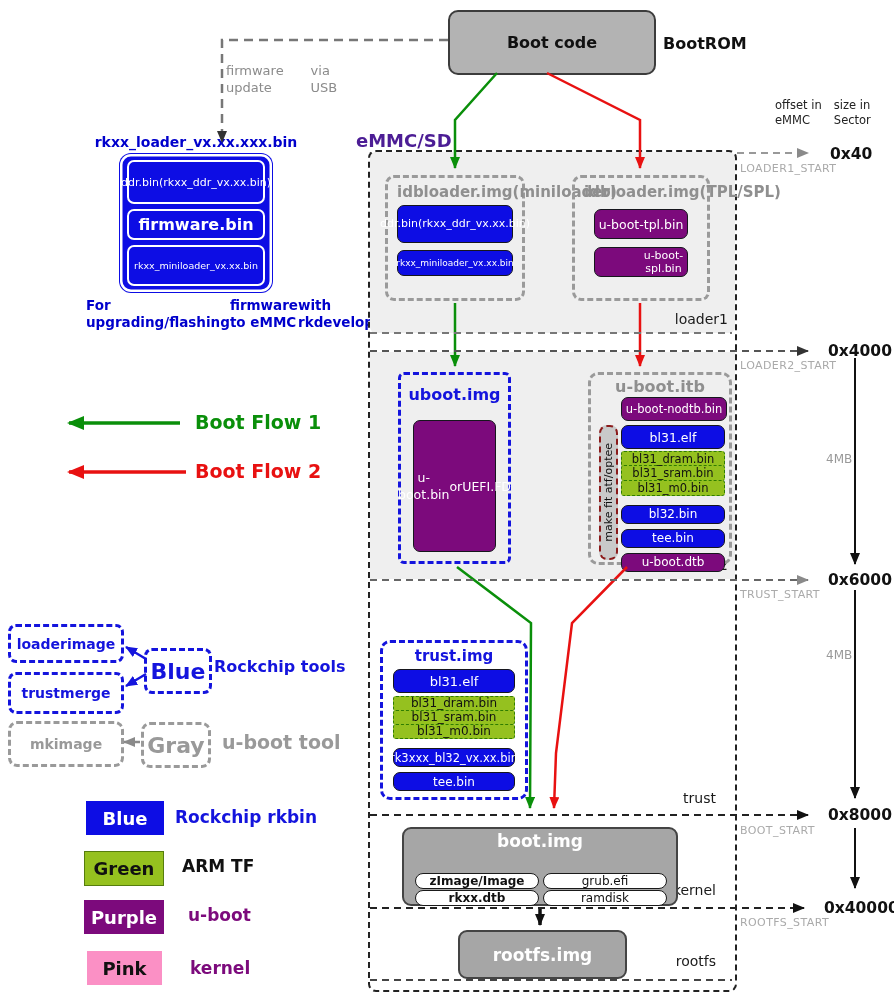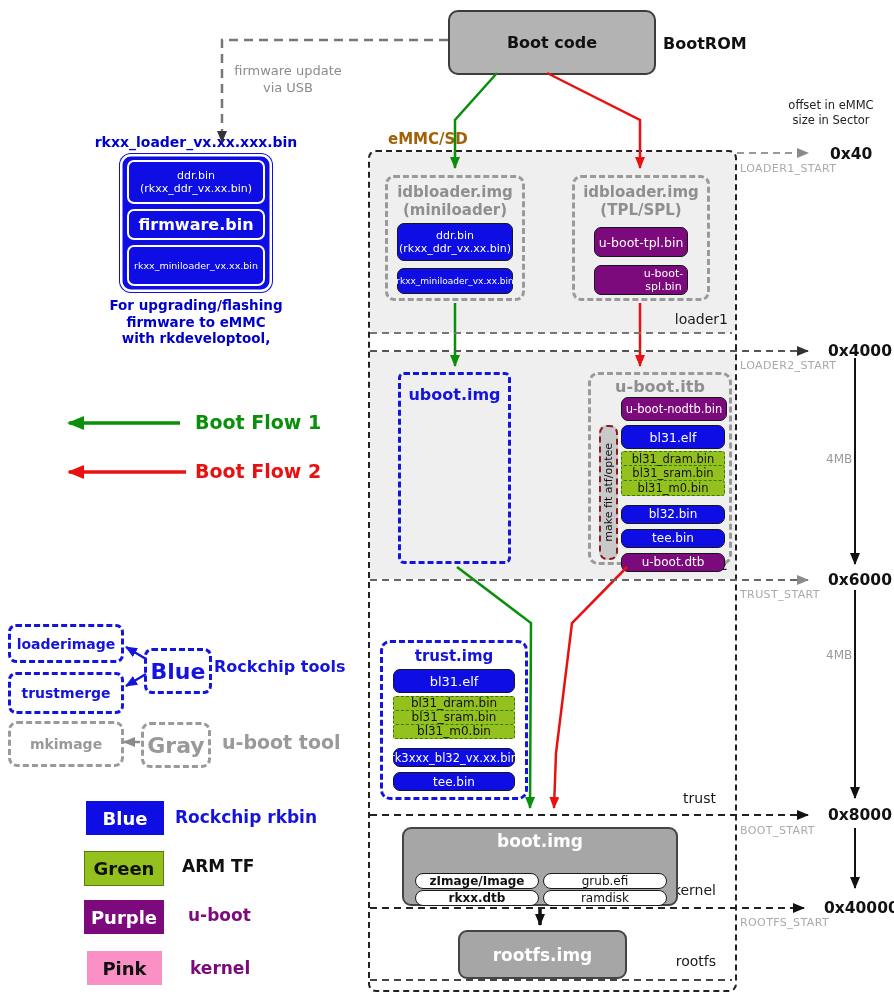--- a/index.html
+++ b/index.html
@@ -1,20 +1,20 @@
 <!DOCTYPE html>
 <html><head>
 <meta charset="utf-8">
 <style>
   html,body{margin:0;padding:0;background:#fff;}
   .page{position:relative;width:894px;height:1000px;background:#fff;
         font-family:"DejaVu Sans","Liberation Sans",sans-serif;overflow:hidden;}
   .abs{position:absolute;}
   .ctr{display:flex;align-items:center;justify-content:center;text-align:center;}
-  .col{display:flex;flex-direction:column;align-items:center;}
+  .col{display:flex;flex-direction:row;}
 
   
   .bluefill{background:#0d0de4;color:#fff;}
   .purplefill{background:#7c0a7c;color:#fff;}
   .greenfill{background:#95c11f;color:#111;}
   .pinkfill{background:#fb90c5;color:#111;}
 
   .graybox{background:#b3b3b3;border:2px solid #3c3c3c;border-radius:10px;color:#111;}
   .darkgraybox{background:#a6a6a6;border:2px solid #444;border-radius:9px;}
 
@@ -89,21 +89,21 @@
 
   <div class="abs greenfill ctr" style="left:84px;top:851px;width:78px;height:33px;font-weight:bold;font-size:18px;border:1.5px solid #567d0e;">Green</div>
   <div class="abs" style="left:182px;top:856px;font-weight:bold;font-size:17px;color:#111;">ARM TF</div>
 
   <div class="abs purplefill ctr" style="left:84px;top:900px;width:80px;height:34px;font-weight:bold;font-size:18px;">Purple</div>
   <div class="abs" style="left:188px;top:905px;font-weight:bold;font-size:17px;color:#7c0a7c;">u-boot</div>
 
   <div class="abs pinkfill ctr" style="left:87px;top:951px;width:75px;height:34px;font-weight:bold;font-size:18px;">Pink</div>
   <div class="abs" style="left:190px;top:958px;font-weight:bold;font-size:17px;color:#7c0a7c;">kernel</div>
 
-  <div class="abs" style="left:388px;top:130px;font-size:15px;font-weight:600;color:#a16207;">eMMC/SD</div>
+  <div class="abs" style="left:356px;top:130px;font-size:18px;font-weight:600;color:#4c1d95;">eMMC/SD</div>
 
   <div class="abs sect-bg" style="left:370px;top:152px;width:365px;height:181px;border-radius:6px;"></div>
   <div class="abs sect-bg" style="left:370px;top:352px;width:365px;height:227px;"></div>
 
   <div class="abs" style="left:368px;top:150px;width:365px;height:838px;border:2px dashed #222;border-radius:8px;"></div>
 
   <div class="abs sect-label" style="left:656px;top:311px;">loader1</div>
   <div class="abs sect-label" style="left:656px;top:557px;">loader2</div>
   <div class="abs sect-label" style="left:644px;top:790px;">trust</div>
   <div class="abs sect-label" style="left:644px;top:882px;">kernel</div>
@@ -125,20 +125,25 @@
     <div class="col" style="font-weight:bold;font-size:15px;color:#8f8f8f;line-height:18px;">
       <span>idbloader.img</span>
       <span>(TPL/SPL)</span>
     </div>
     <div class="purplefill chip ctr" style="height:28px;margin:8px 10px 0 10px;font-size:12.5px;">u-boot-tpl.bin</div>
     <div class="purplefill chip ctr" style="height:28px;margin:8px 10px 0 10px;font-size:11px;padding-left:45px;">u-boot-spl.bin</div>
   </div>
 
   <div class="abs bluedash" style="left:398px;top:372px;width:113px;height:192px;border-radius:6px;box-sizing:border-box;">
     <div class="ctr" style="margin-top:10px;font-weight:bold;font-size:16px;color:#1414dd;">uboot.img</div>
+    <div class="purplefill chip abs col ctr" style="left:12px;top:45px;right:12px;height:130px;font-size:12.5px;line-height:17px;">
+      <span>u-boot.bin</span>
+      <span>or</span>
+      <span>UEFI.FD</span>
+    </div>
   </div>
 
   <div class="abs graydash" style="left:588px;top:372px;width:144px;height:193px;border-radius:10px;box-sizing:border-box;">
     <div class="ctr" style="margin-top:2px;font-weight:bold;font-size:16px;color:#8f8f8f;">u-boot.itb</div>
     <div class="purplefill chip abs ctr" style="left:30px;top:22px;width:104px;height:22px;font-size:11.5px;">u-boot-nodtb.bin</div>
 
     <div class="abs ctr" style="left:8px;top:50px;width:19px;height:135px;background:#c9c9c9;
          border:2.5px dashed #8b1a1a;border-radius:8px;box-sizing:border-box;">
       <span style="writing-mode:vertical-rl;transform:rotate(180deg);font-size:11px;color:#111;white-space:nowrap;">make fit atf/optee</span>
     </div>

